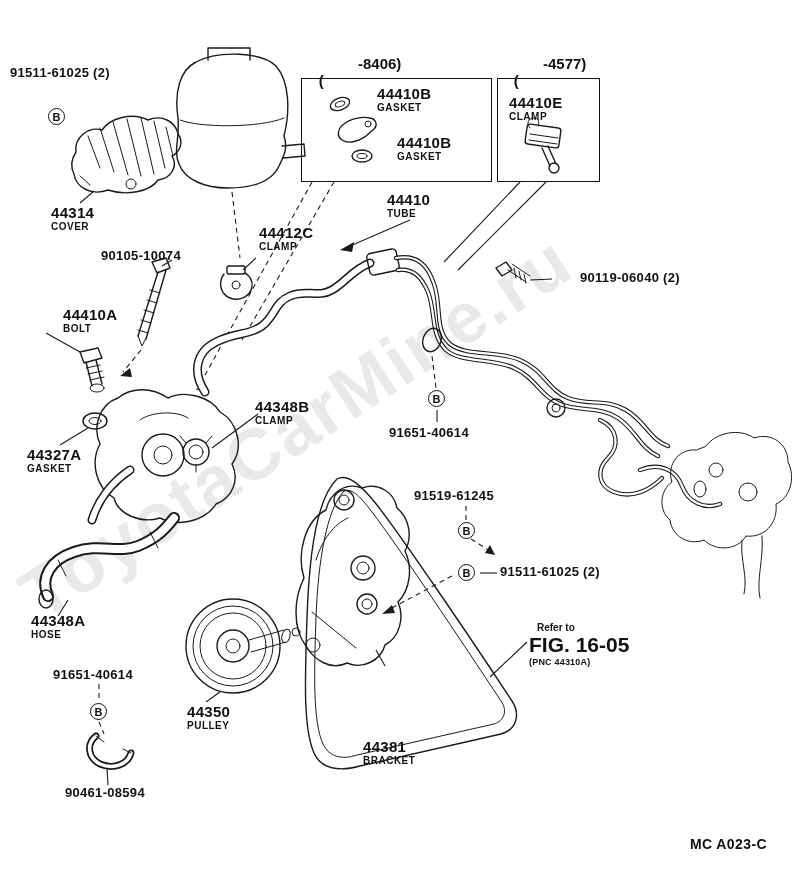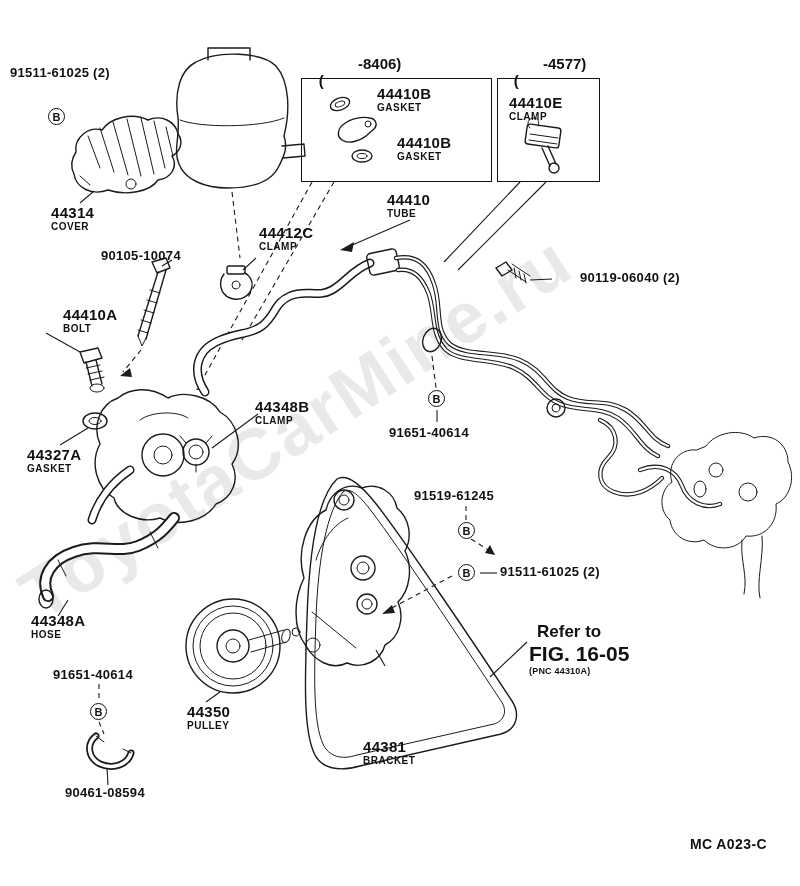--- a/index.html
+++ b/index.html
@@ -28,21 +28,21 @@
         font-size:11px;font-weight:bold;background:#fff;box-sizing:border-box;}
   .pbox{position:absolute;border:1.7px solid #111;background:transparent;}
   .bhdr{position:absolute;font-weight:bold;font-size:15px;white-space:pre;}
   .bhdr .p2{position:absolute;left:56px;top:0;}
   .watermark{position:absolute;left:28px;top:560px;width:980px;
              transform:rotate(-33deg);transform-origin:0 50%;
              font-size:72px;font-weight:bold;color:rgba(125,125,125,0.17);
              letter-spacing:2px;pointer-events:none;}
   .mc{position:absolute;left:690px;top:836px;font-size:14px;font-weight:bold;letter-spacing:.4px;}
   .refer{position:absolute;font-weight:bold;}
-  .refer .r1{display:block;font-size:17px;padding-left:8px;}
+  .refer .r1{display:block;font-size:10px;padding-left:8px;}
   .refer .r2{display:block;font-size:21px;}
   .refer .r3{display:block;font-size:9px;letter-spacing:.2px;}
 </style>
 </head>
 <body>
 
 <div class="stage">
 
   <div class="watermark">ToyotaCarMine.ru</div>
 

